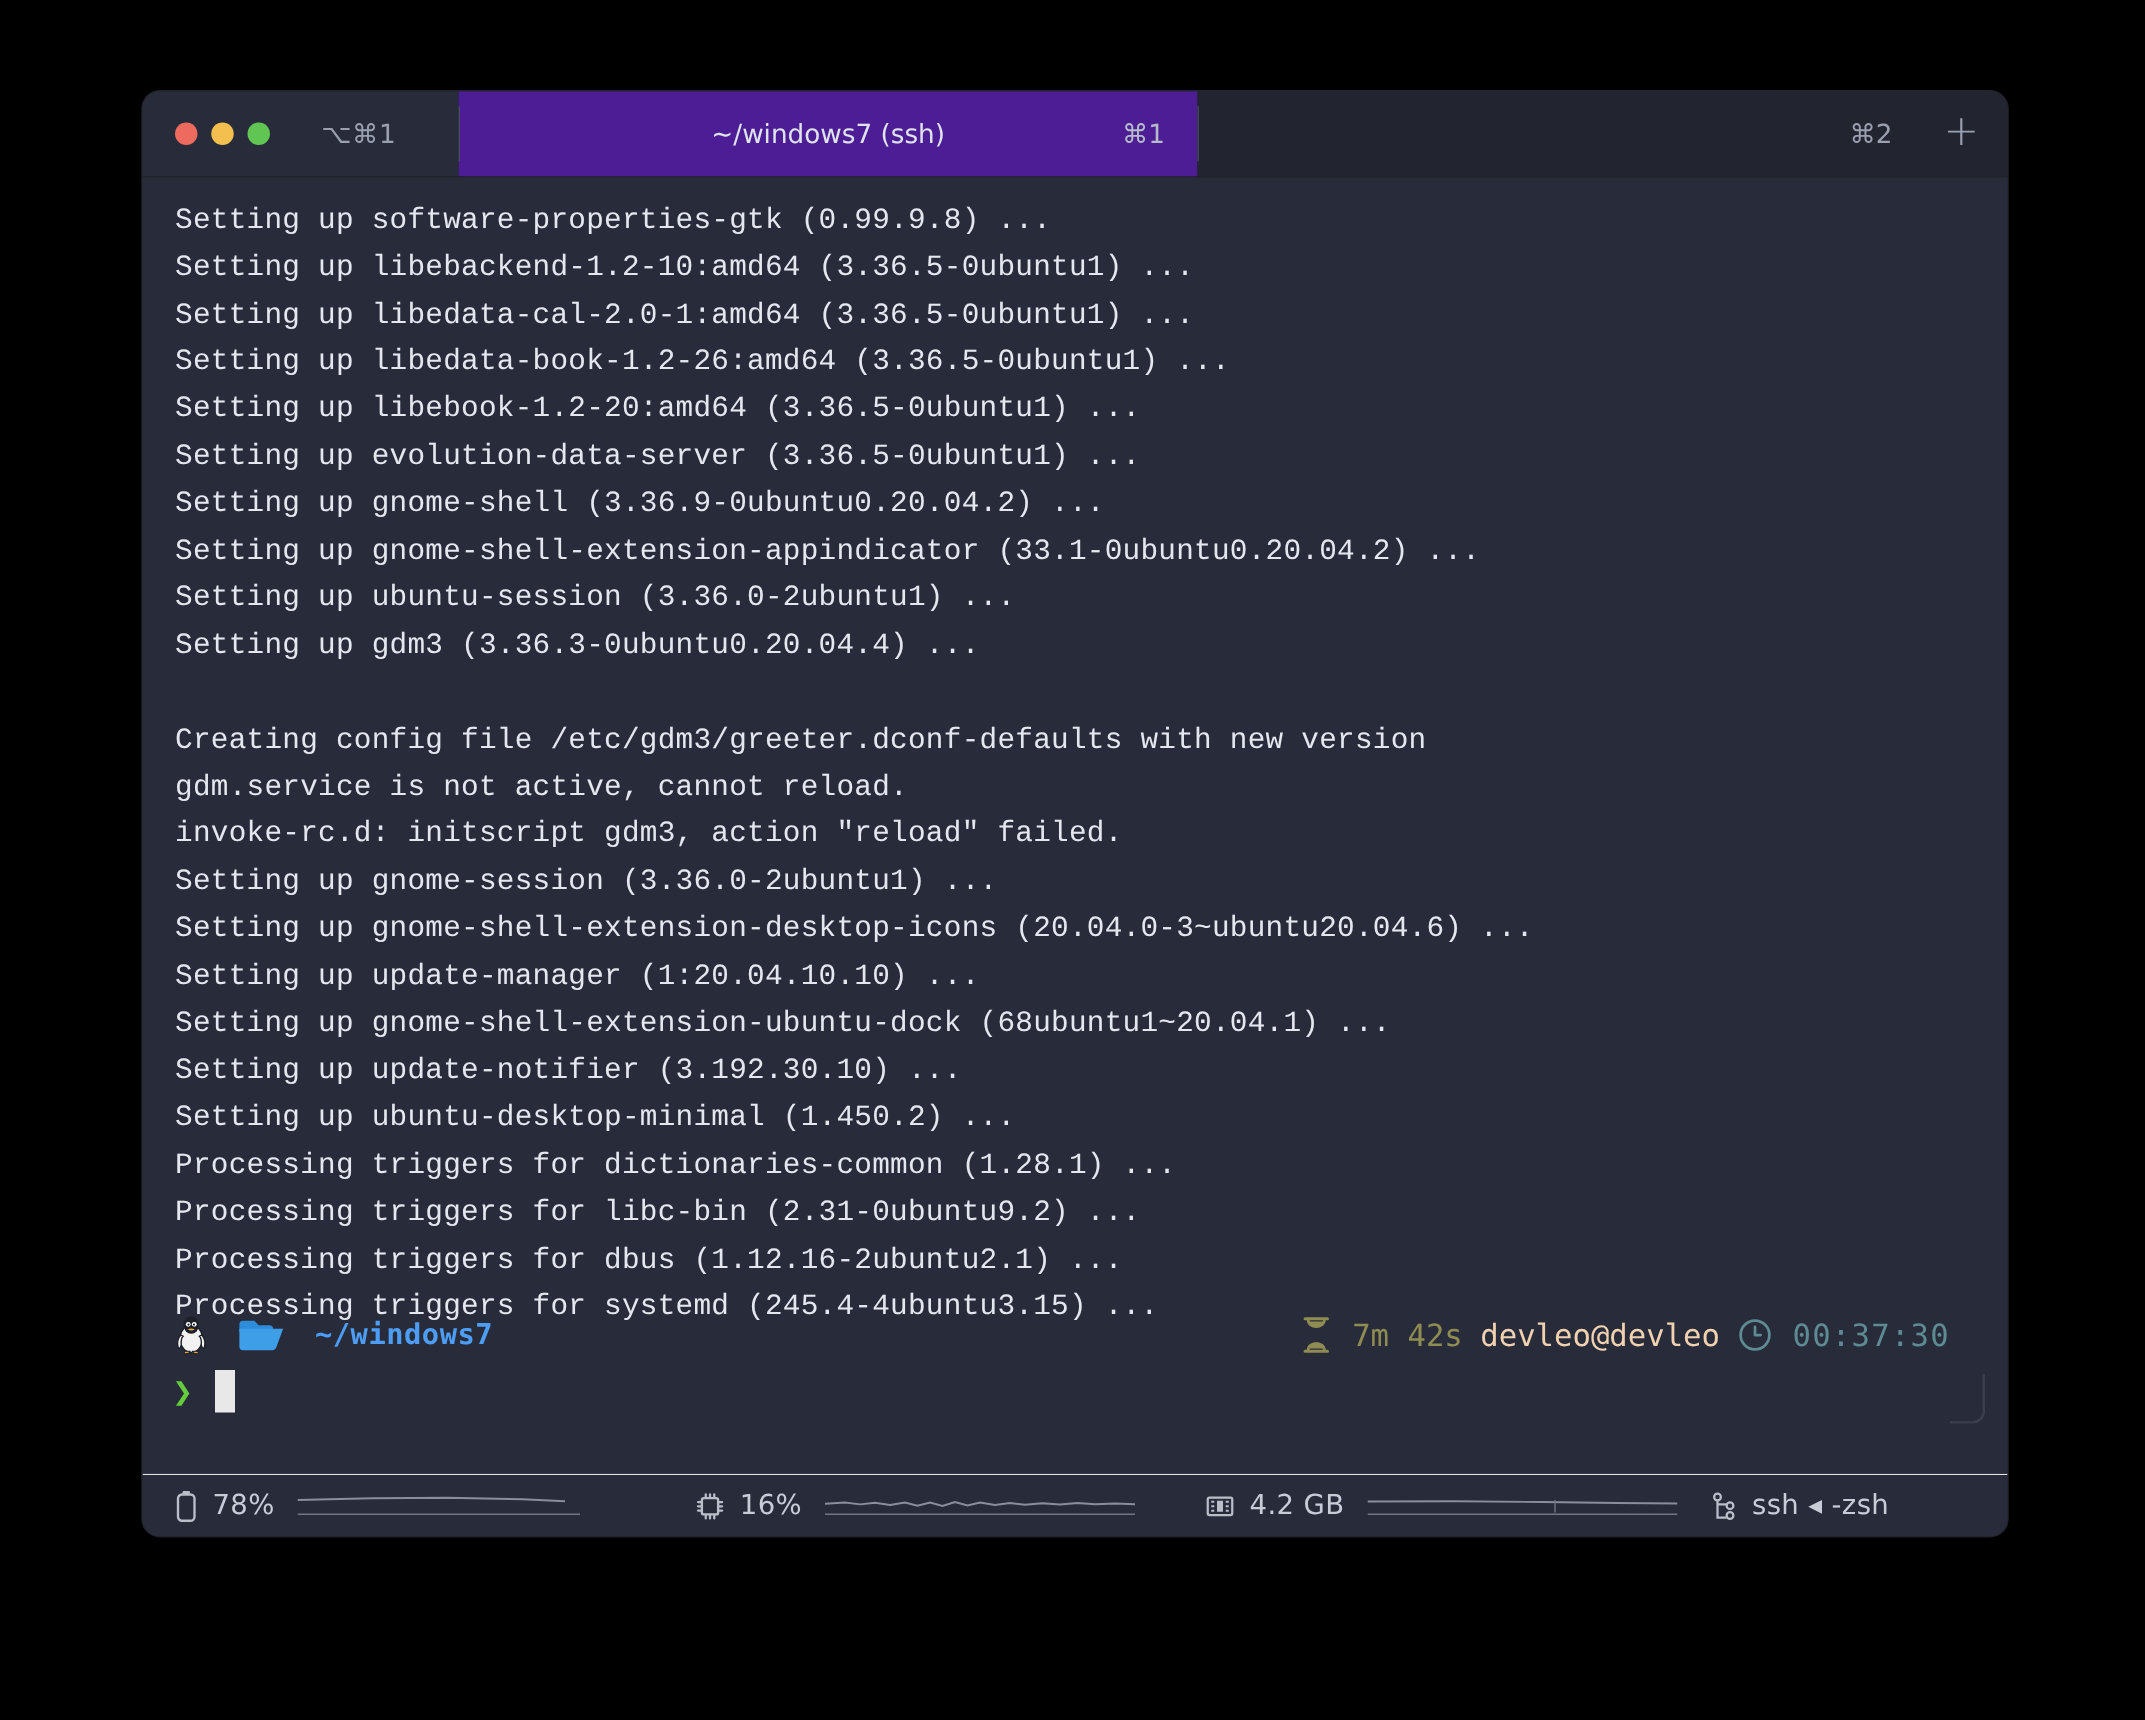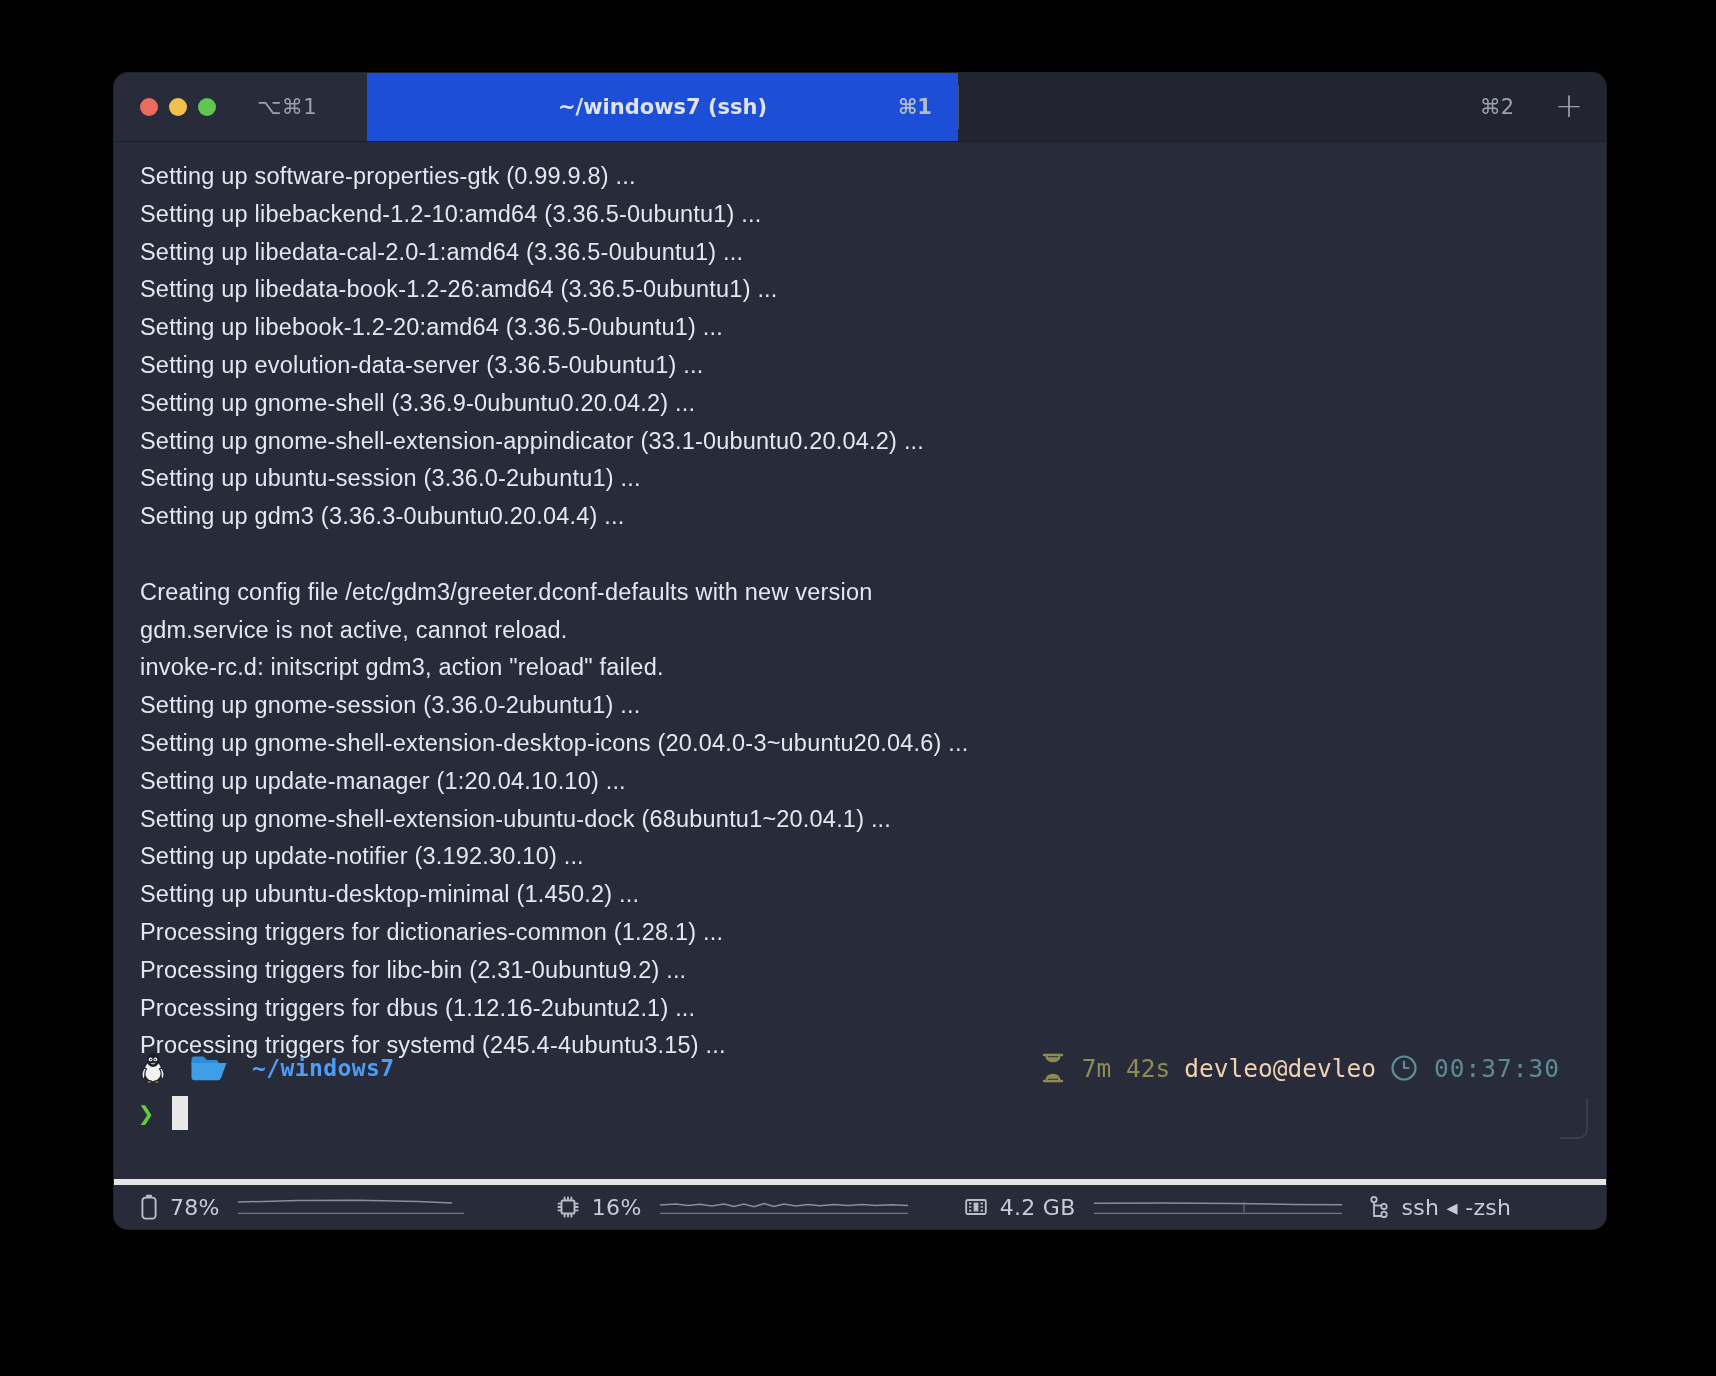--- a/index.html
+++ b/index.html
@@ -75,25 +75,24 @@
   .lights-shortcut {
     margin-left: 30px;
     color: #9aa0b0;
     font-size: 21px;
     font-family: "DejaVu Sans", "Liberation Sans", sans-serif;
     letter-spacing: 0.5px;
   }
 
   #tab-active {
     flex: 0 0 591px;
-    background: #1d4ed8;
+    background: #4c1d95;
     justify-content: center;
     padding: 0 24px;
     color: #dfe3ec;
-    font-weight: bold;
   }
   #tab-active .tab-title {
     flex: 1;
     text-align: center;
     white-space: nowrap;
     overflow: hidden;
     text-overflow: ellipsis;
   }
   #tab-active .tab-key {
     position: absolute;
@@ -139,21 +138,21 @@
   #terminal {
     flex: 1 1 auto;
     background: #282c3a;
     position: relative;
     padding: 16px 0 0 0;
     overflow: hidden;
   }
 
   #lines {
     padding-left: 26px;
-    font-family: Liberation Sans, sans-serif;
+    font-family: Liberation Mono, monospace;
     font-size: 23.5px;
     line-height: 37.8px;
     color: #e4e7ef;
     white-space: pre;
     letter-spacing: 0.2px;
   }
   .line { height: 37.8px; }
 
   
   #promptblock {
@@ -231,21 +230,21 @@
   #statusbar {
     flex: 0 0 50px;
     height: 50px;
     background: #282c3a;
     display: flex;
     align-items: center;
     padding: 0 30px 0 26px;
     color: #b9bec9;
     font-family: "DejaVu Sans", "Liberation Sans", sans-serif;
     font-size: 22px;
-    border-top: 6px solid #e5e5e5;
+    border-top: 1px solid #e5e5e5;
   }
   .stat {
     display: flex;
     align-items: center;
     white-space: nowrap;
   }
   .stat .sicon { margin-right: 12px; display: block; }
   .stat .sval { color: #c7ccd7; letter-spacing: 0.3px; }
   .spark { margin: 0 0 0 18px; display: block; opacity: .85; }
   .spacer { flex: 1 1 auto; }

